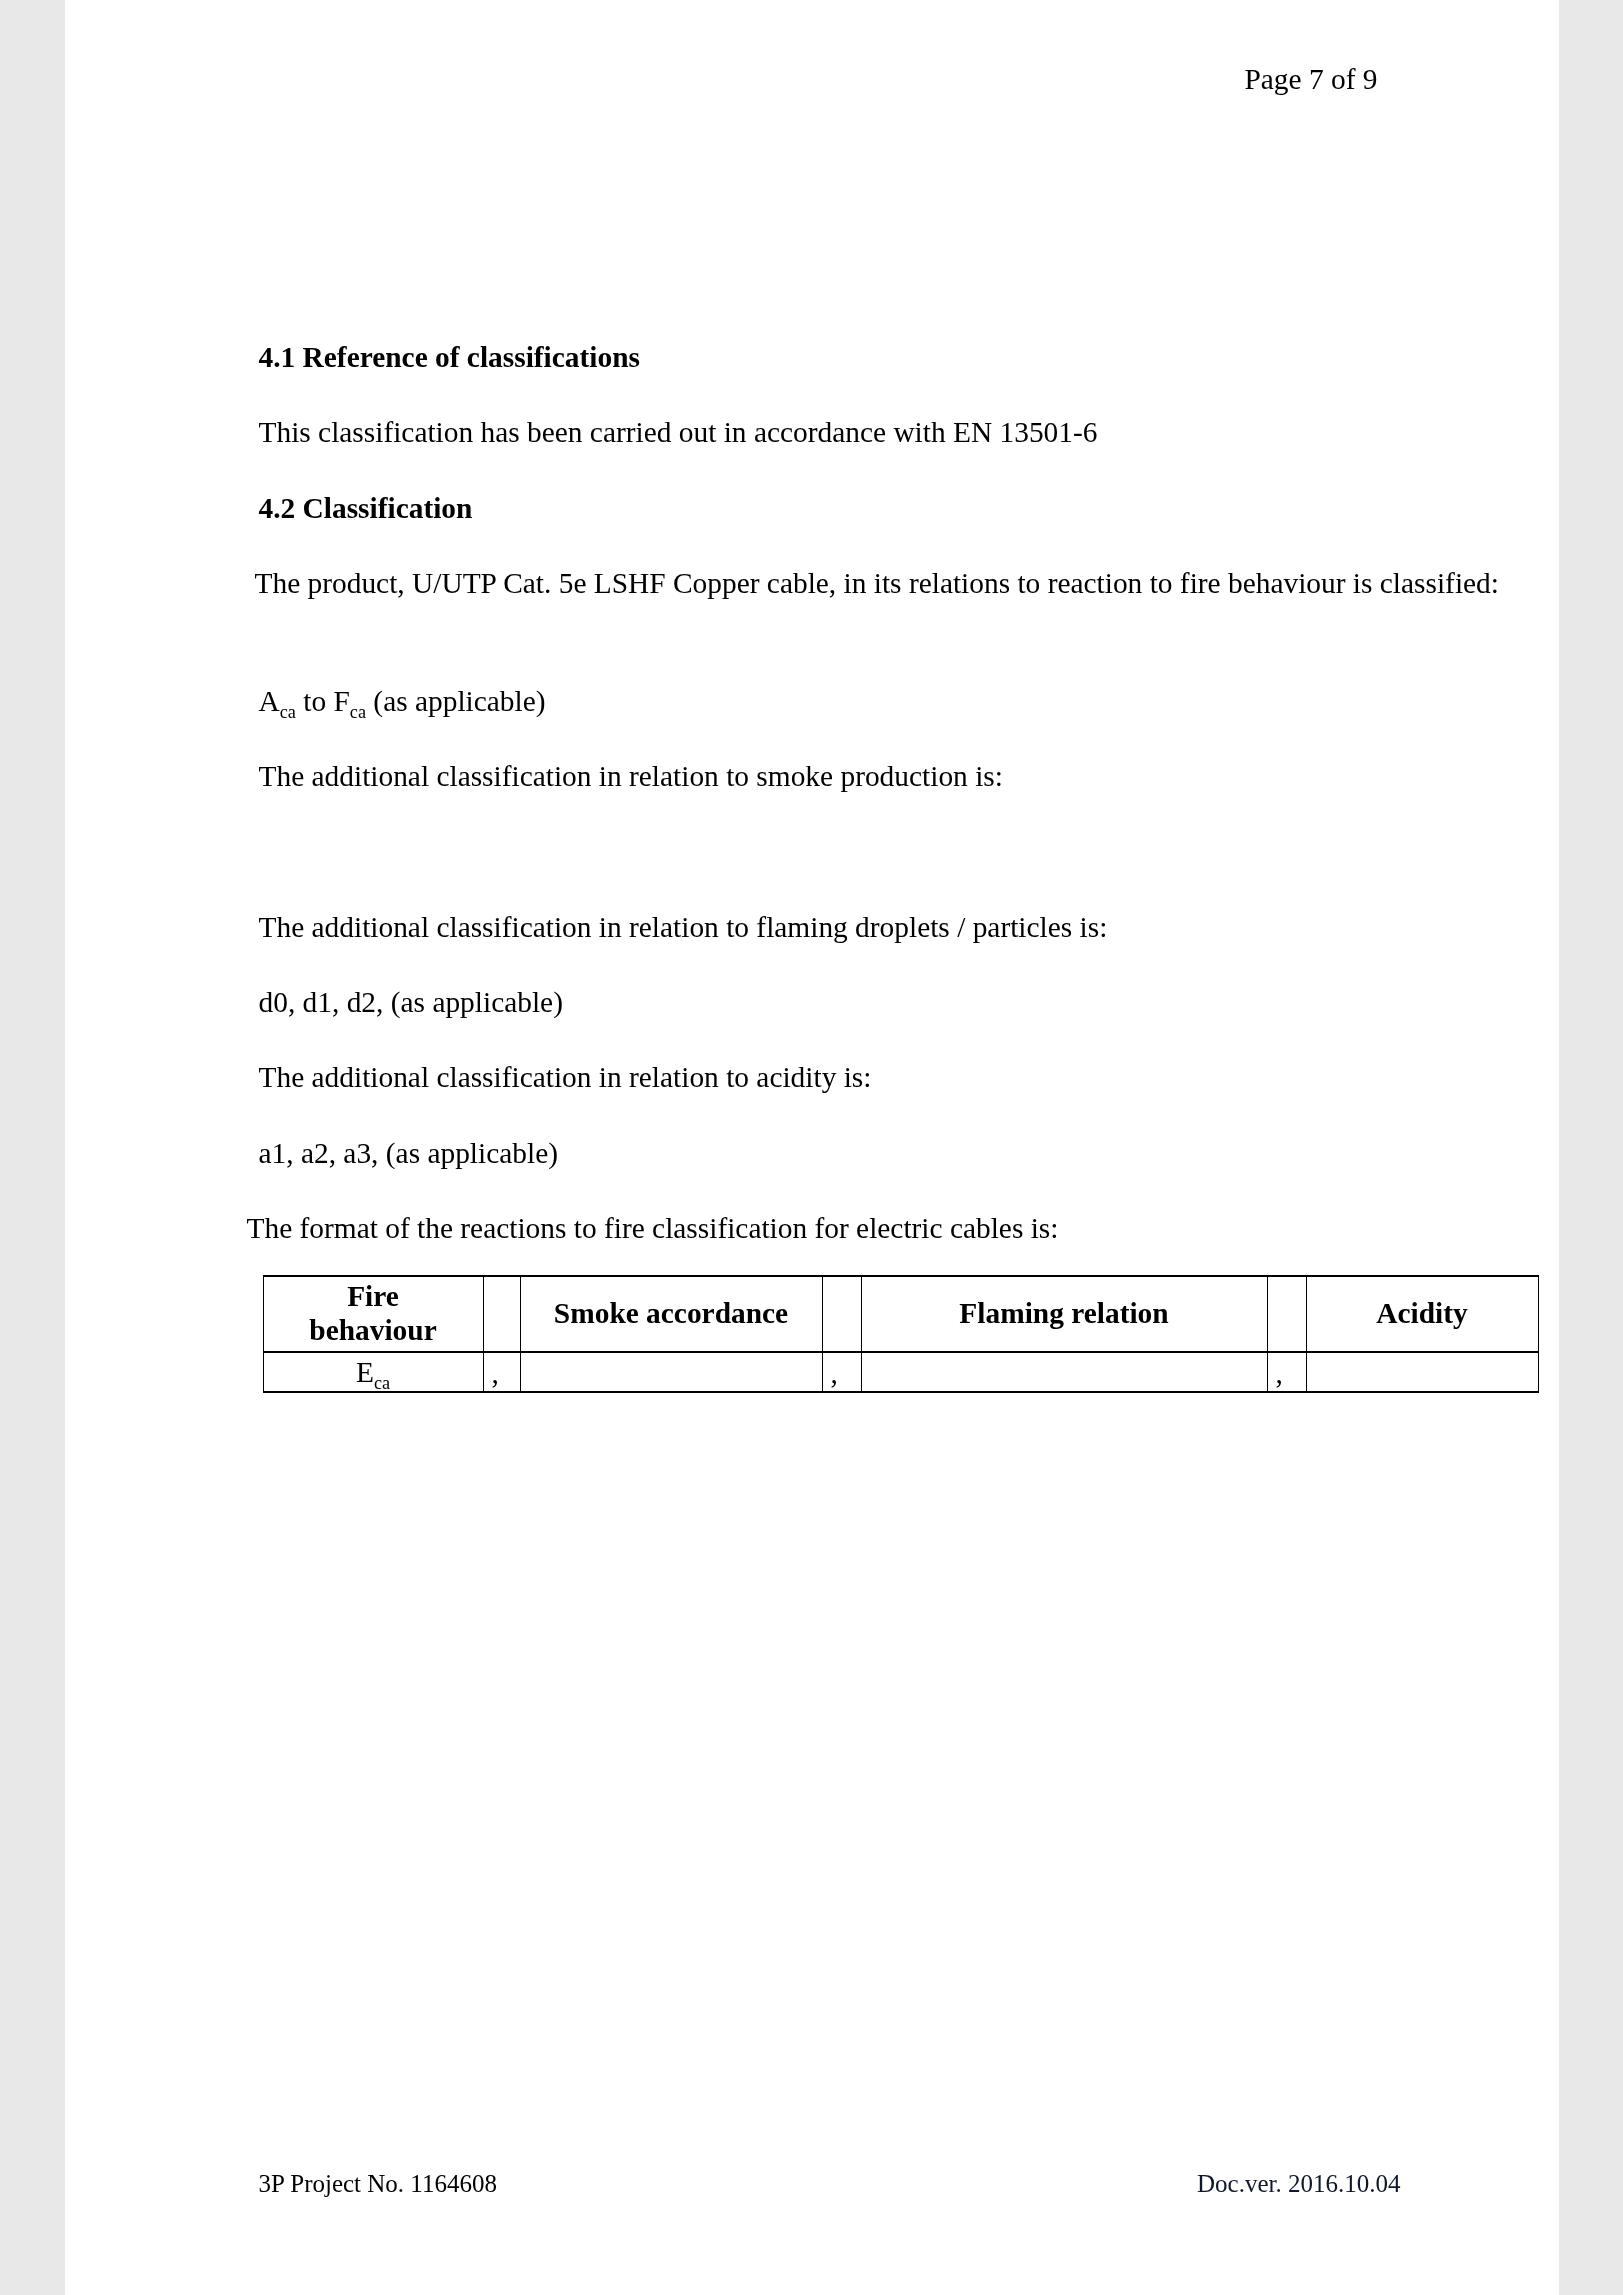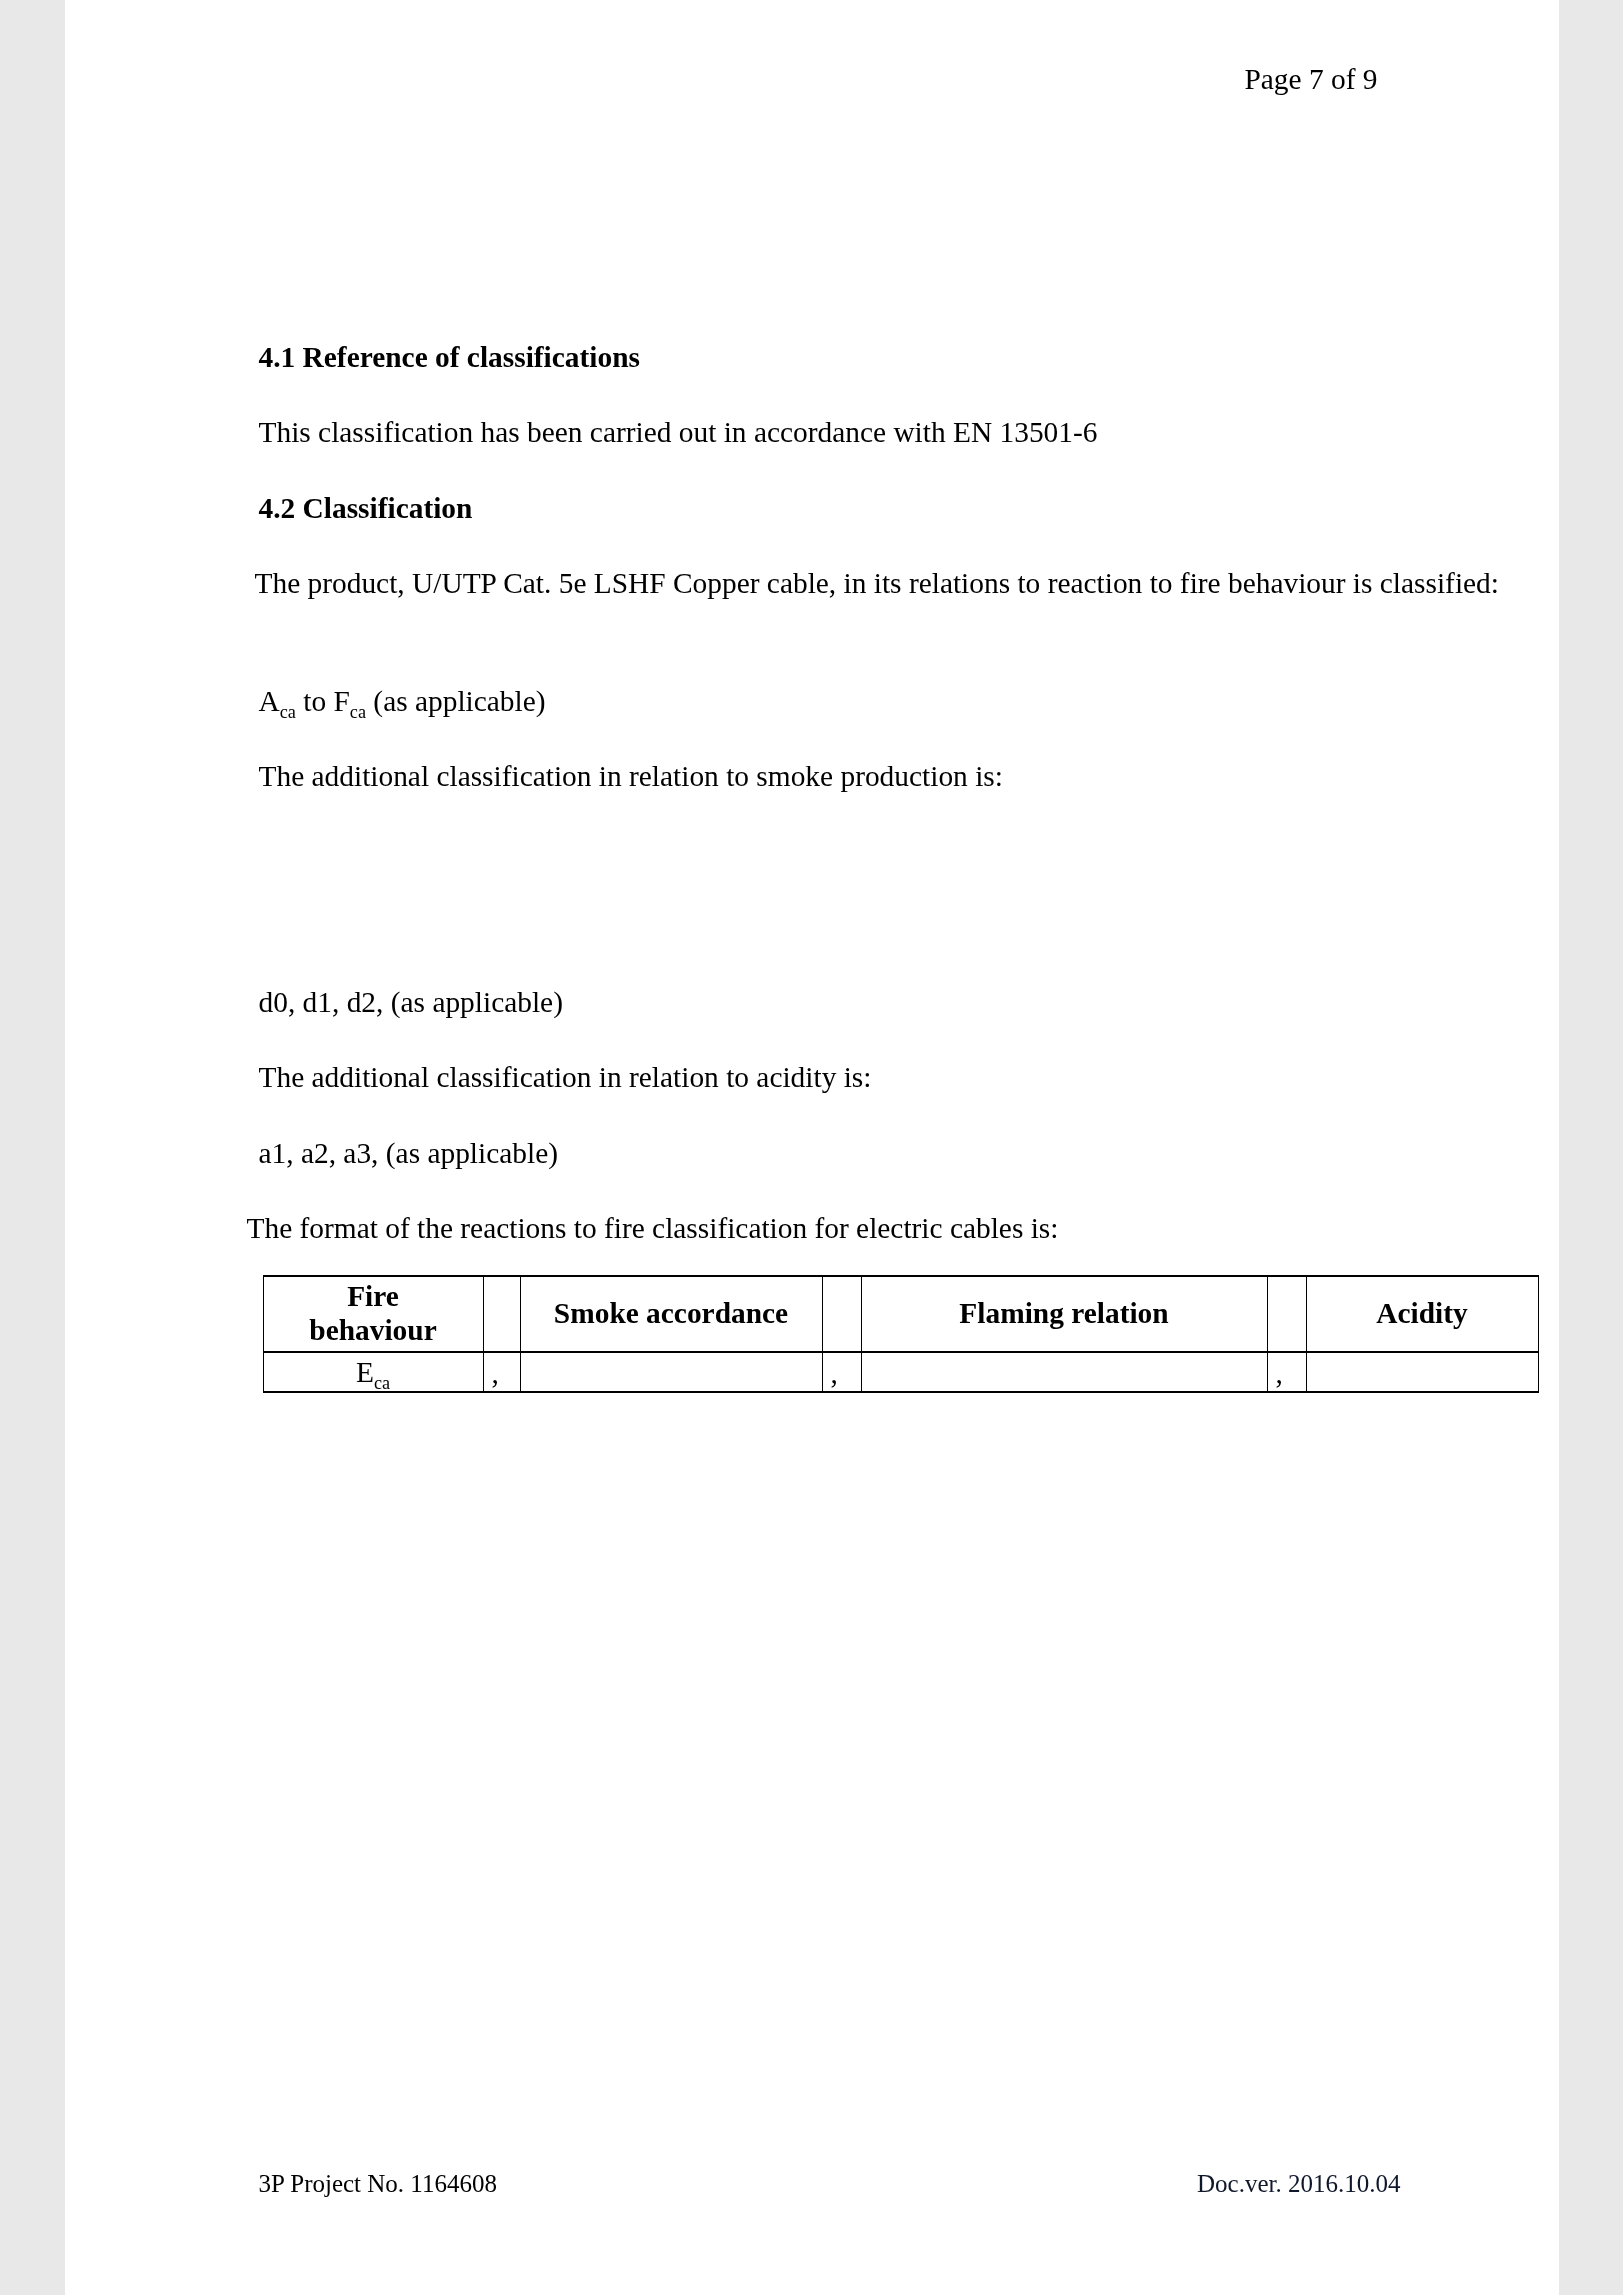--- a/index.html
+++ b/index.html
@@ -86,20 +86,21 @@
 
   <div class="abs body-text bold t41">4.1 Reference of classifications</div>
   <div class="abs body-text b41">This classification has been carried out in accordance with EN 13501-6</div>
 
   <div class="abs body-text bold t42">4.2 Classification</div>
   <div class="abs body-text p42">The product, U/UTP Cat. 5e LSHF Copper cable, in its relations to reaction to fire behaviour is classified:</div>
 
   <div class="abs body-text fcl"><span>A</span><sub>ca</sub><span> to F</span><sub>ca</sub><span> (as applicable)</span></div>
 
   <div class="abs body-text ln0">The additional classification in relation to smoke production is:</div>
+  <div class="abs body-text ln2">The additional classification in relation to flaming droplets / particles is:</div>
   <div class="abs body-text ln3">d0, d1, d2, (as applicable)</div>
   <div class="abs body-text ln4">The additional classification in relation to acidity is:</div>
   <div class="abs body-text ln5">a1, a2, a3, (as applicable)</div>
   <div class="abs body-text ln6">The format of the reactions to fire classification for electric cables is:</div>
 
   <table class="class-table">
     <colgroup>
       <col style="width:220px">
         <col style="width:37px">
         <col style="width:302px">

